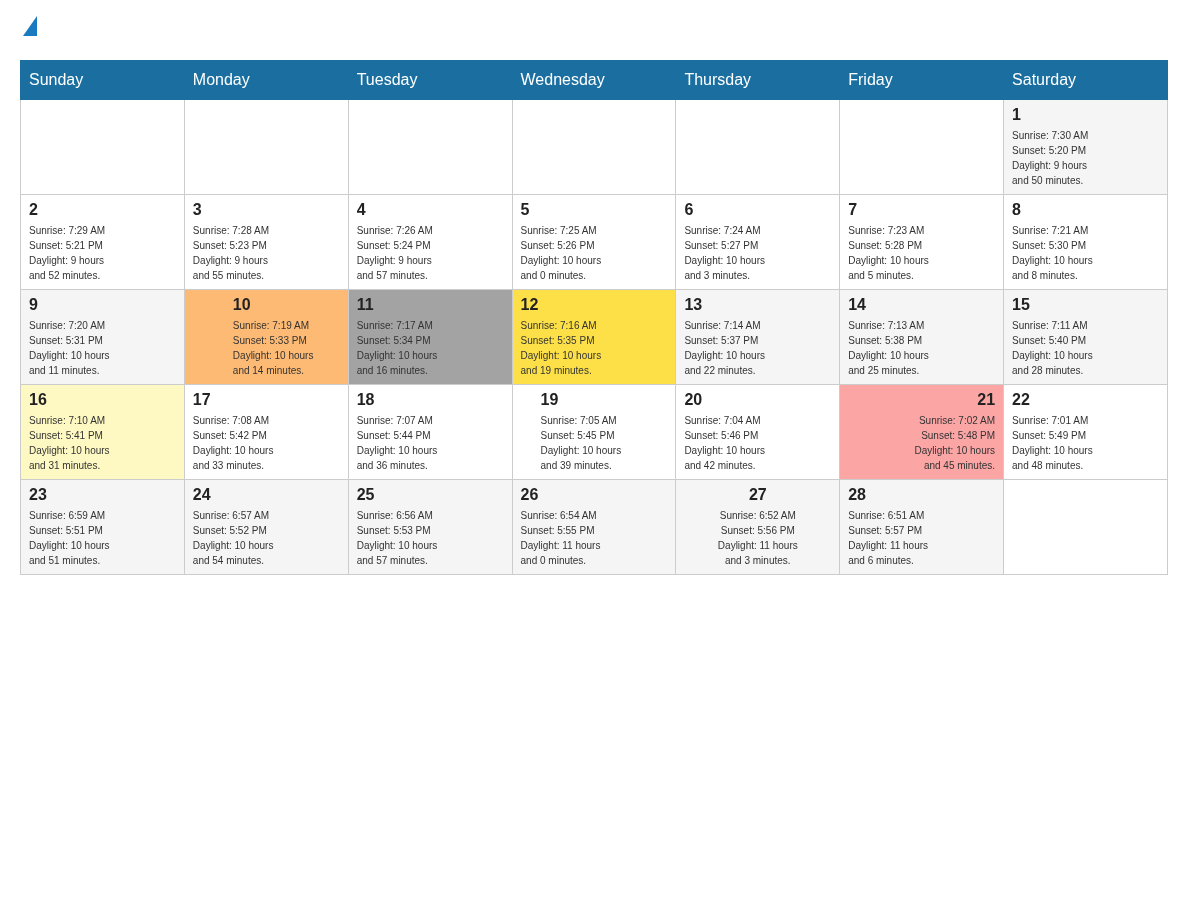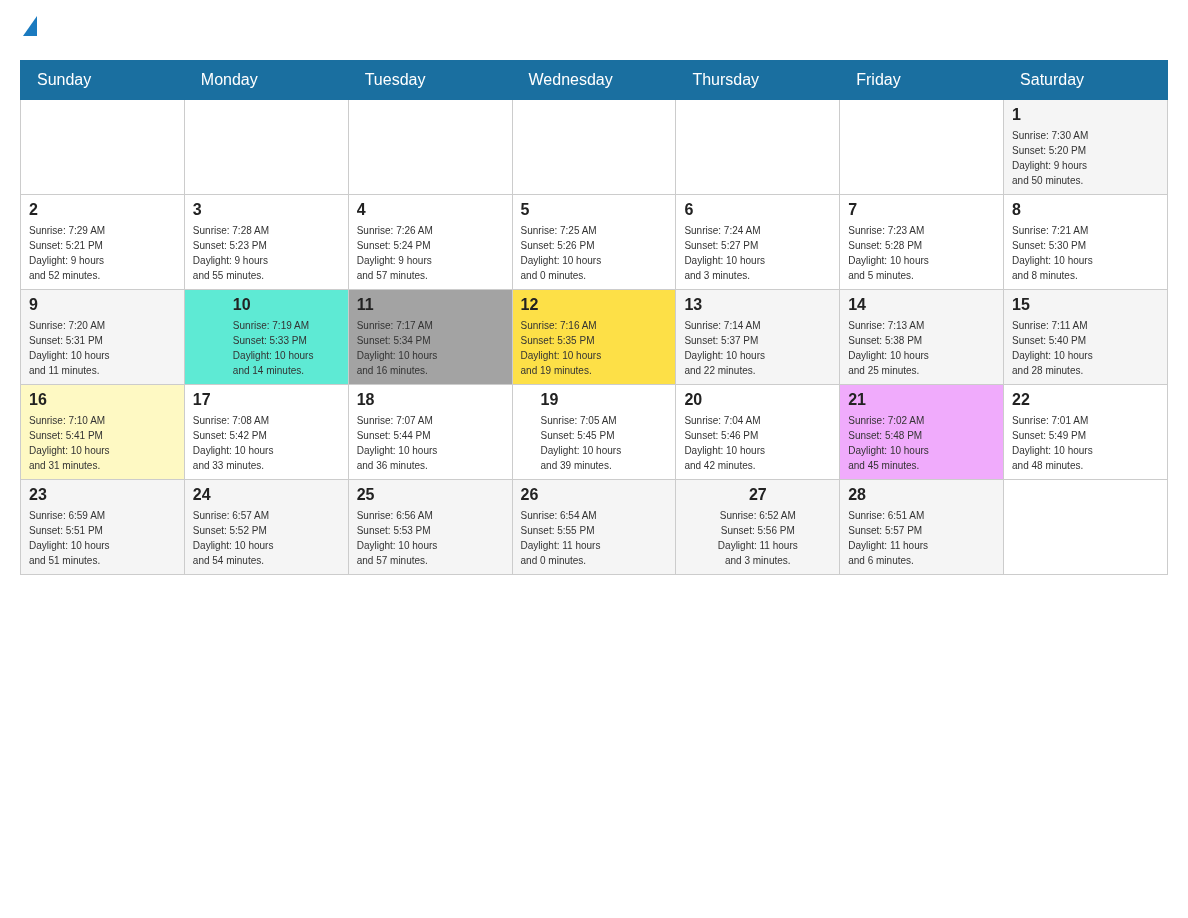--- a/index.html
+++ b/index.html
@@ -35,21 +35,21 @@
       color: #555;
       margin-top: 4px;
     }
     .calendar {
       width: 100%;
       border-collapse: collapse;
     }
     .calendar th {
       background-color: #1a6fa0;
       color: #fff;
-      padding: 10px 16px;
+      padding: 10px 8px;
       font-size: 16px;
       font-weight: normal;
       text-align: left;
       border: 1px solid #1a6fa0;
     }
     .calendar td {
       border: 1px solid #ccc;
       vertical-align: top;
       padding: 6px 8px;
       width: calc(100% / 7);
@@ -178,21 +178,21 @@
         <td style="background-color: rgb(255, 255, 255);">
           <span class="day-number">8</span>
           <div class="day-info">Sunrise: 7:21 AM<br>Sunset: 5:30 PM<br>Daylight: 10 hours<br>and 8 minutes.</div>
         </td>
       </tr>
       <tr>
         <td style="background-color: rgb(245, 245, 245);">
           <span class="day-number">9</span>
           <div class="day-info">Sunrise: 7:20 AM<br>Sunset: 5:31 PM<br>Daylight: 10 hours<br>and 11 minutes.</div>
         </td>
-        <td style="background-color: #5eead4; padding-left: 48px;">
+        <td style="background-color: #fdba74; padding-left: 48px;">
           <span class="day-number">10</span>
           <div class="day-info">Sunrise: 7:19 AM<br>Sunset: 5:33 PM<br>Daylight: 10 hours<br>and 14 minutes.</div>
         </td>
         <td style="background-color: #a3a3a3;">
           <span class="day-number">11</span>
           <div class="day-info">Sunrise: 7:17 AM<br>Sunset: 5:34 PM<br>Daylight: 10 hours<br>and 16 minutes.</div>
         </td>
         <td style="background-color: #fde047;">
           <span class="day-number">12</span>
           <div class="day-info">Sunrise: 7:16 AM<br>Sunset: 5:35 PM<br>Daylight: 10 hours<br>and 19 minutes.</div>
@@ -224,21 +224,21 @@
           <div class="day-info">Sunrise: 7:07 AM<br>Sunset: 5:44 PM<br>Daylight: 10 hours<br>and 36 minutes.</div>
         </td>
         <td style="background-color: rgb(255, 255, 255); padding-left: 28px;">
           <span class="day-number">19</span>
           <div class="day-info">Sunrise: 7:05 AM<br>Sunset: 5:45 PM<br>Daylight: 10 hours<br>and 39 minutes.</div>
         </td>
         <td style="background-color: rgb(255, 255, 255);">
           <span class="day-number">20</span>
           <div class="day-info">Sunrise: 7:04 AM<br>Sunset: 5:46 PM<br>Daylight: 10 hours<br>and 42 minutes.</div>
         </td>
-        <td style="background-color: #f0abfc;">
+        <td style="background-color: #fca5a5; text-align: right;">
           <span class="day-number">21</span>
           <div class="day-info">Sunrise: 7:02 AM<br>Sunset: 5:48 PM<br>Daylight: 10 hours<br>and 45 minutes.</div>
         </td>
         <td style="background-color: rgb(255, 255, 255);">
           <span class="day-number">22</span>
           <div class="day-info">Sunrise: 7:01 AM<br>Sunset: 5:49 PM<br>Daylight: 10 hours<br>and 48 minutes.</div>
         </td>
       </tr>
       <tr>
         <td style="background-color: rgb(245, 245, 245);">

